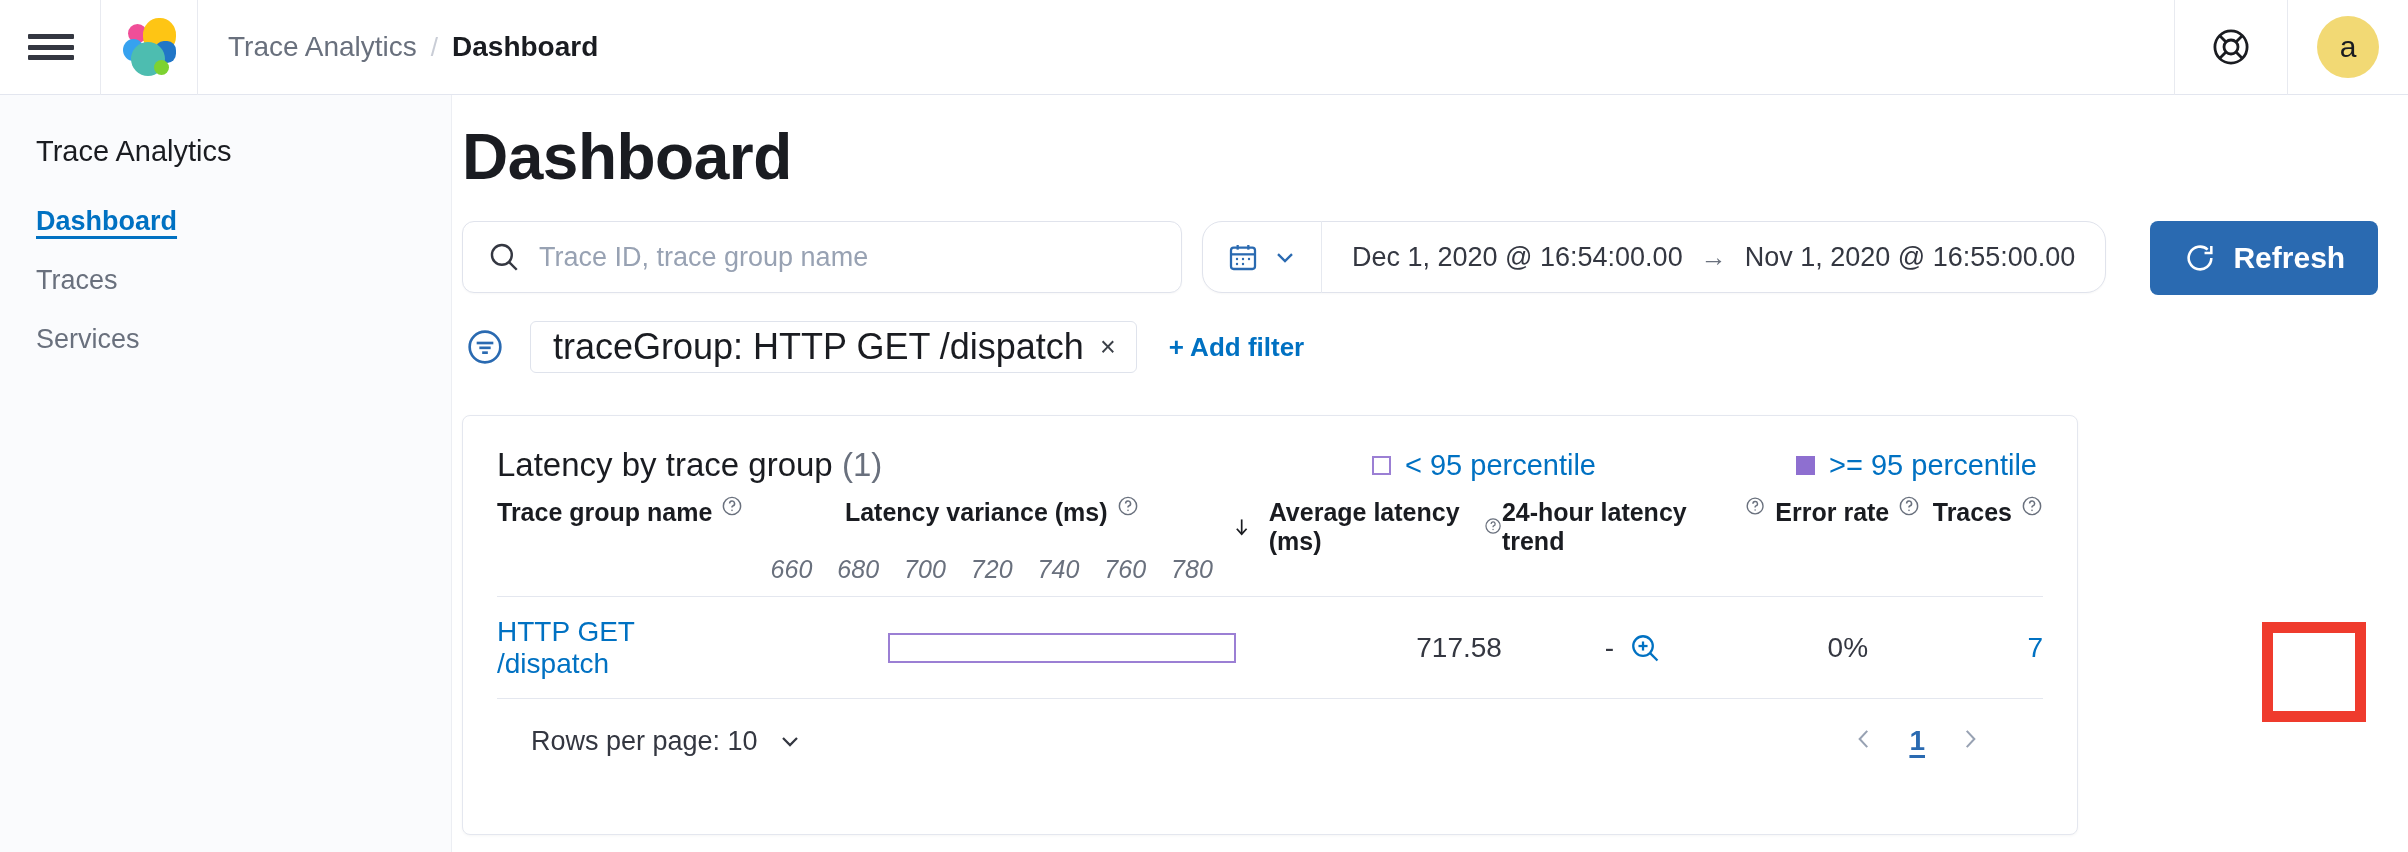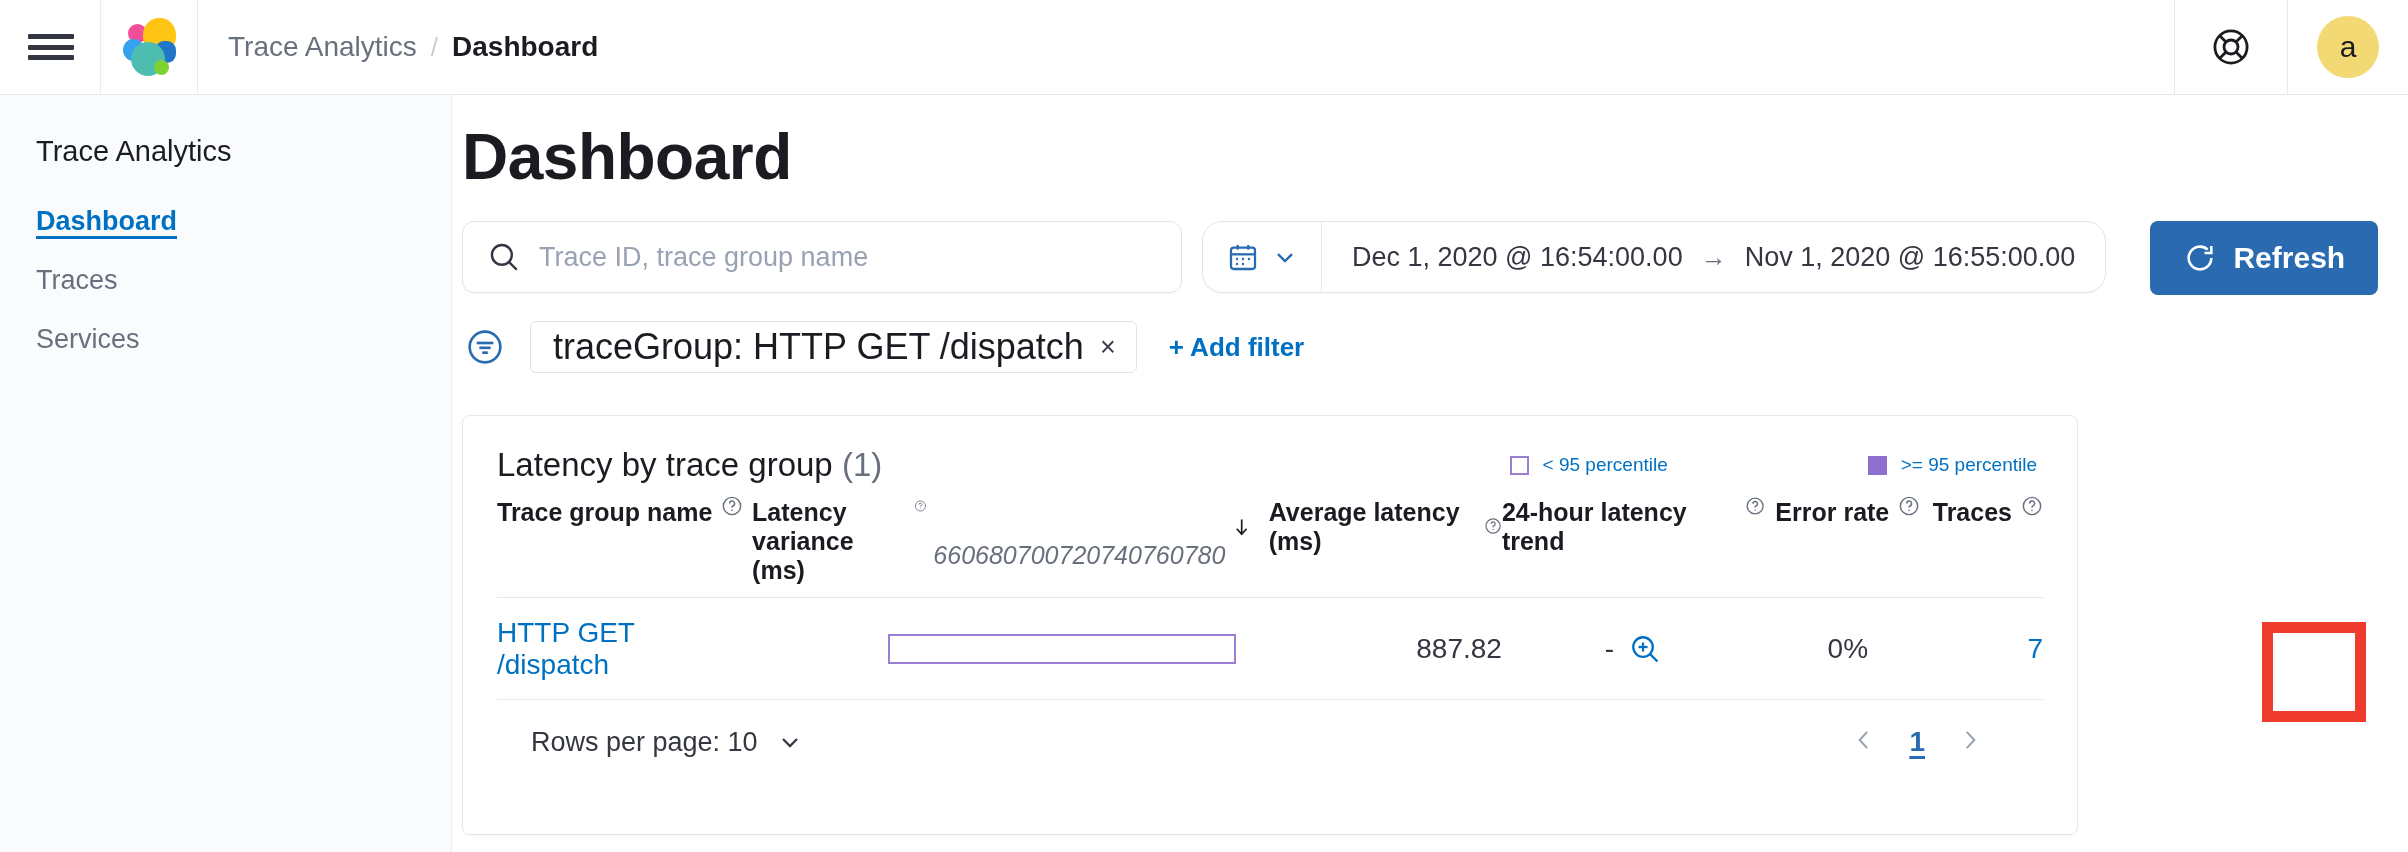--- a/index.html
+++ b/index.html
@@ -99,33 +99,33 @@
   
   .panel {
     position: absolute; left: 10px; top: 320px; width: 1616px; height: 420px;
     background: #fff; border: 1px solid #e4e7ef; border-radius: 8px;
     box-shadow: 0 1px 3px rgba(0,0,0,0.04);
   }
   .panel-head { display: flex; align-items: center; padding: 30px 40px 0 34px; }
   .panel-title { font-size: 33px; color: #1a1c21; }
   .panel-title .count { color: #69707d; }
   .legend { margin-left: auto; display: flex; align-items: center; }
-  .legend-item { display: flex; align-items: center; font-size: 19px; color: #0071c2; cursor: pointer; }
+  .legend-item { display: flex; align-items: center; font-size: 29px; color: #0071c2; cursor: pointer; }
   .legend-item + .legend-item { margin-left: 200px; }
   .sw { width: 19px; height: 19px; margin-right: 14px; }
   .sw-hollow { border: 2px solid #9b7fd4; background: transparent; }
   .sw-solid { background: #8e6fd0; }
 
   
   .tbl { width: 100%; padding: 0 34px; margin-top: 14px; }
   .thead { display: flex; align-items: flex-start; border-bottom: 1px solid #e4e7ef; padding-bottom: 12px; }
   .th { font-size: 25px; font-weight: bold; color: #1a1c21; display: flex; align-items: flex-start; }
   .qmark { margin-left: 9px; margin-top: -3px; }
   .col-name     { width: 330px; }
-  .col-variance { width: 620px; flex-direction: row; align-items: center; }
+  .col-variance { width: 620px; flex-direction: column; align-items: center; }
   .col-avg      { width: 350px; justify-content: flex-end; align-items: center; }
   .col-trend    { width: 340px; justify-content: center; }
   .col-error    { width: 215px; justify-content: center; }
   .col-traces   { width: 145px; justify-content: flex-end; }
   .variance-label { display: flex; align-items: flex-start; }
   .axis { display: flex; width: 100%; margin-top: 28px; padding: 0 6px; font-style: italic; }
   .tick { flex: 1; text-align: center; font-size: 25px; color: #69707d; font-weight: normal; }
   .sort-arrow { margin-right: 16px; color: #1a1c21; }
 
   .trow { display: flex; align-items: center; height: 102px; border-bottom: 1px solid #e4e7ef; }
@@ -360,21 +360,21 @@
               <circle cx="12" cy="16.7" r="0.9" fill="#69707d" stroke="none"></circle>
             </svg>
           </div>
         </div>
 
         <div class="trow">
           <div class="cell col-name">HTTP GET /dispatch</div>
           <div class="boxplot-wrap">
             <div class="boxplot" id="boxplot-rect" style="left: 136.286px; width: 347.429px; border-color: rgb(155, 127, 212);"></div>
           </div>
-          <div class="cell col-avg">887.82</div>
+          <div class="cell col-avg">717.58</div>
           <div class="cell col-trend">
             <span class="trend-dash">-</span>
             <svg width="34" height="34" viewBox="0 0 24 24" fill="none" stroke="#0071c2" stroke-width="1.6">
               <circle cx="10.6" cy="10.6" r="6.9"></circle>
               <line x1="10.6" y1="7.4" x2="10.6" y2="13.8"></line>
               <line x1="7.4" y1="10.6" x2="13.8" y2="10.6"></line>
               <line x1="15.6" y1="15.6" x2="20.8" y2="20.8"></line>
             </svg>
           </div>
           <div class="cell col-error">0%</div>

